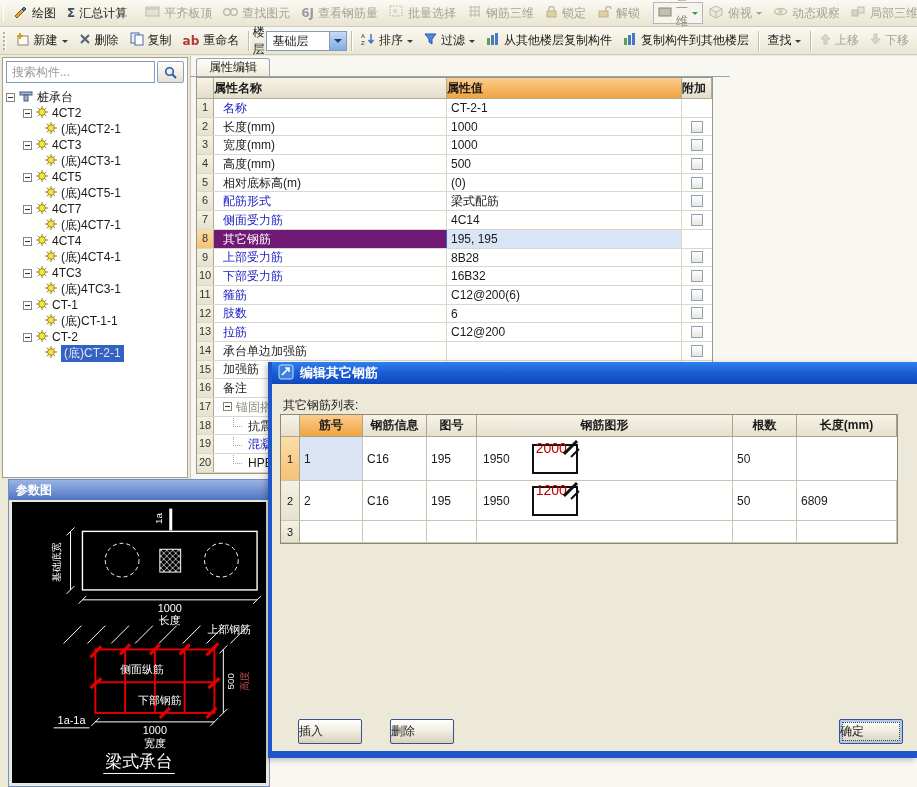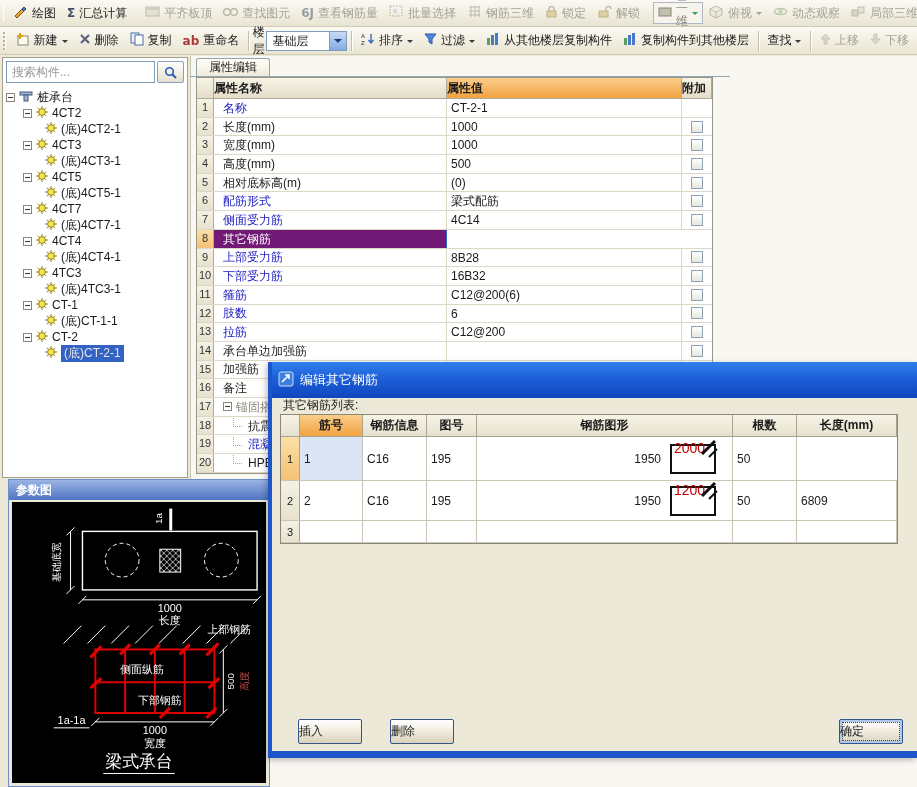--- a/index.html
+++ b/index.html
@@ -69,37 +69,37 @@
   
   .ppanel{position:absolute;left:8px;top:479px;width:262px;height:308px;background:#ECE9D8;
           border:1px solid #6F8FC9;z-index:5}
   .ptitle{height:20px;background:linear-gradient(#9AB4E4,#5074C2);color:#fff;font-weight:bold;
           padding:2px 7px;font-size:12px}
   .pcanvas{position:absolute;left:3px;right:3px;top:22px;bottom:3px;background:#000}
   .pcanvas svg{display:block;width:100%;height:100%}
   
   .dialog{position:absolute;left:268px;top:362px;width:649px;height:396px;background:#ECE9D8;
           border-left:4px solid #1E55CB;z-index:10;box-shadow:-2px 2px 6px rgba(0,0,0,.25)}
-  .dtitle{height:36px;background:linear-gradient(#2F80EC 0%,#1D5FD9 45%,#0E47BC 100%);display:flex;
-          align-items:center;gap:6px;padding:0 6px;color:#fff;font-weight:normal;font-size:13px}
+  .dtitle{height:22px;background:linear-gradient(#2F80EC 0%,#1D5FD9 45%,#0E47BC 100%);display:flex;
+          align-items:center;gap:6px;padding:0 6px;color:#fff;font-weight:bold;font-size:13px}
   .dlabel{position:absolute;left:11px;top:35px}
   .dtable{position:absolute;left:8px;top:52px;width:618px;background:#fff;border:1px solid #8B887A}
   .dh{display:flex;height:22px;font-weight:bold}
   .dh>div{border-right:1px solid #A8A492;border-bottom:1px solid #A8A492;text-align:center;line-height:21px;
           background:linear-gradient(#F7F3E7,#E6E1CD)}
   .dh .h-bar{background:linear-gradient(#FBCD8B,#F0A342)}
   .dcol0{width:19px;flex:none}.dcol1{width:63px;flex:none}.dcol2{width:64px;flex:none}.dcol3{width:50px;flex:none}
   .dcol4{width:256px;flex:none}.dcol5{width:64px;flex:none}.dcol6{flex:1}
   .dr{display:flex;border-bottom:1px solid #C9C5B5}
   .dr>div{border-right:1px solid #C9C5B5;display:flex;align-items:center;padding-left:4px;overflow:hidden}
   .dr .dcol0{background:linear-gradient(#F4F1E4,#E7E2CE);border-right:1px solid #A8A492;justify-content:center;padding:0;font-size:11px}
   .dr1{height:44px}.dr2{height:40px}.dr3{height:22px}
   .dr1 .dcol0{background:linear-gradient(#FBDFA7,#F4C276)}
   .dr1 .dcol1{background:#DBE5F6}
-  .shape-cell{justify-content:flex-end;gap:9px;padding:16px !important}
+  .shape-cell{justify-content:flex-start;gap:22px;padding:6px !important}
   .sbox{position:relative;width:46px;height:30px;border:2px solid #101010;background:#fff;flex:none}
   .sbox .sval{position:absolute;left:2px;bottom:16px;color:#C00000;font-size:14px}
   .sbox svg{position:absolute;right:-4px;top:-6px;overflow:visible}
   .dbtn{position:absolute;width:64px;height:25px;border:1px solid #36538C;border-radius:2px;
         line-height:23px;background:linear-gradient(#FFFFFF,#F2EEE1 45%,#D9D1BC)}
   #btn-insert{left:26px;top:357px}
   #btn-delete{left:118px;top:357px}
   #btn-ok{left:567px;top:357px;box-shadow:inset 0 0 0 2px #AFC8EE;outline:1px dotted #444;outline-offset:-4px}
   .dbottom{position:absolute;left:-4px;right:0;bottom:0;height:7px;background:#1E55CB}
 </style>
@@ -586,20 +586,21 @@
         <div class="pnum">7</div>
         <div class="pname">侧面受力筋</div>
         <div class="pval">4C14</div>
         <div class="pextra">
           <span class="chk"></span>
         </div>
       </div>
     <div class="prow sel">
         <div class="pnum">8</div>
         <div class="pname">其它钢筋</div>
+        <div class="pval">195, 195</div>
         <div class="pextra"></div>
       </div>
     <div class="prow blue">
         <div class="pnum">9</div>
         <div class="pname">上部受力筋</div>
         <div class="pval">8B28</div>
         <div class="pextra">
           <span class="chk"></span>
         </div>
       </div>

